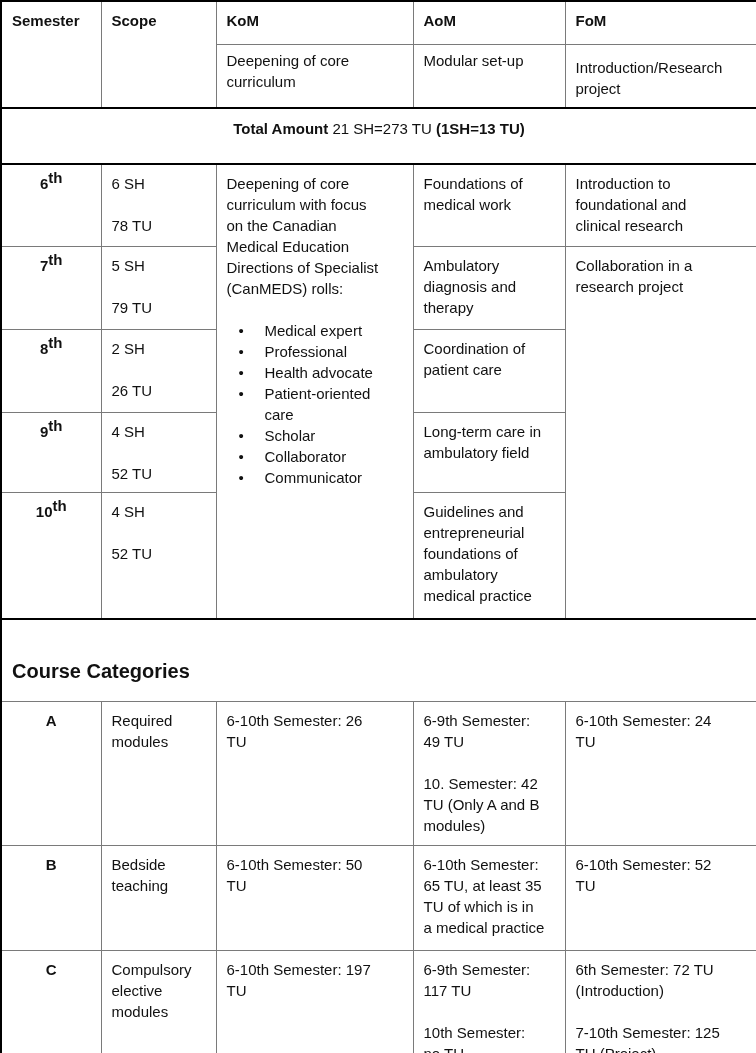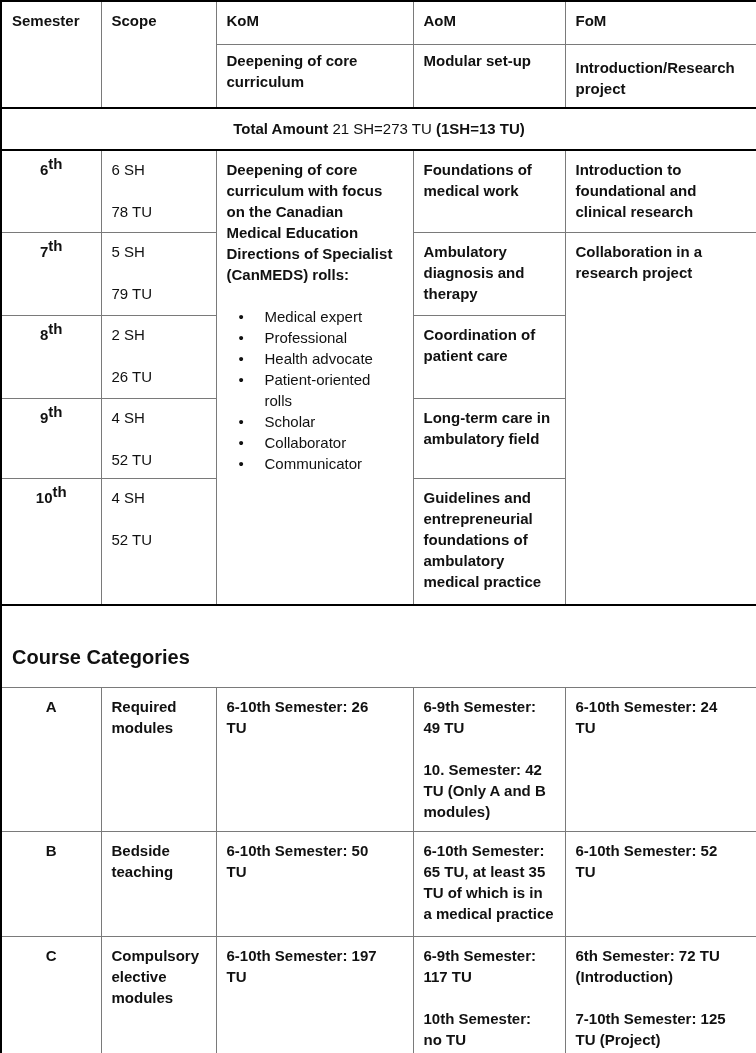--- a/index.html
+++ b/index.html
@@ -17,21 +17,21 @@
     border-bottom-width:4px;
   }
   td{
     border:1px solid #7a7a7a;
     vertical-align:top;
     padding:8px 10px;
     text-align:left;
     overflow:hidden;
   }
   .hdr{font-weight:bold;}
-  .ws{white-space:pre-line;font-weight:bold;}
+  .ws{white-space:pre-line;}
   .ord{font-weight:bold;text-align:center;}
   .ord sup{font-size:15px;line-height:0;margin-top:11px;}
   .cat-id{font-weight:bold;text-align:center;}
   .total-cell{
     border-top:2px solid #000;
     border-bottom:2px solid #000;
     text-align:center;
     white-space:pre-wrap;
     padding:9px 10px;
   }
@@ -42,21 +42,21 @@
     font-size:20px;
     padding:41px 10px 14px 10px;
     border-bottom:1px solid #7a7a7a;
   }
   .para + .para{margin-top:21px;}
   ul.kom-list{list-style:none;margin:21px 0 0 0;padding:0;}
   ul.kom-list li{position:relative;padding-left:38px;white-space:pre-line;}
   ul.kom-list li::before{content:"\2022";position:absolute;left:12px;top:0;}
   tr.h-head1{height:43px;}
   tr.h-head2{height:62px;}
-  tr.h-total{height:42px;}
+  tr.h-total{height:56px;}
   tr.h-s6{height:83px;}
   tr.h-s7{height:83px;}
   tr.h-s8{height:83px;}
   tr.h-s9{height:73px;}
   tr.h-s10{height:126px;}
   tr.h-cc{height:83px;}
   tr.h-a{height:144px;}
   tr.h-b{height:105px;}
   tr.h-c{height:120px;}
 </style>
@@ -105,21 +105,21 @@
 curriculum with focus
 on the Canadian
 Medical Education
 Directions of Specialist
 (CanMEDS) rolls:</div>
       <ul class="kom-list">
         <li>Medical expert</li>
         <li>Professional</li>
         <li>Health advocate</li>
         <li>Patient-oriented
-rolls</li>
+care</li>
         <li>Scholar</li>
         <li>Collaborator</li>
         <li>Communicator</li>
       </ul>
     </td>
     <td class="ws">Foundations of
 medical work</td>
     <td class="ws">Introduction to
 foundational and
 clinical research</td>

